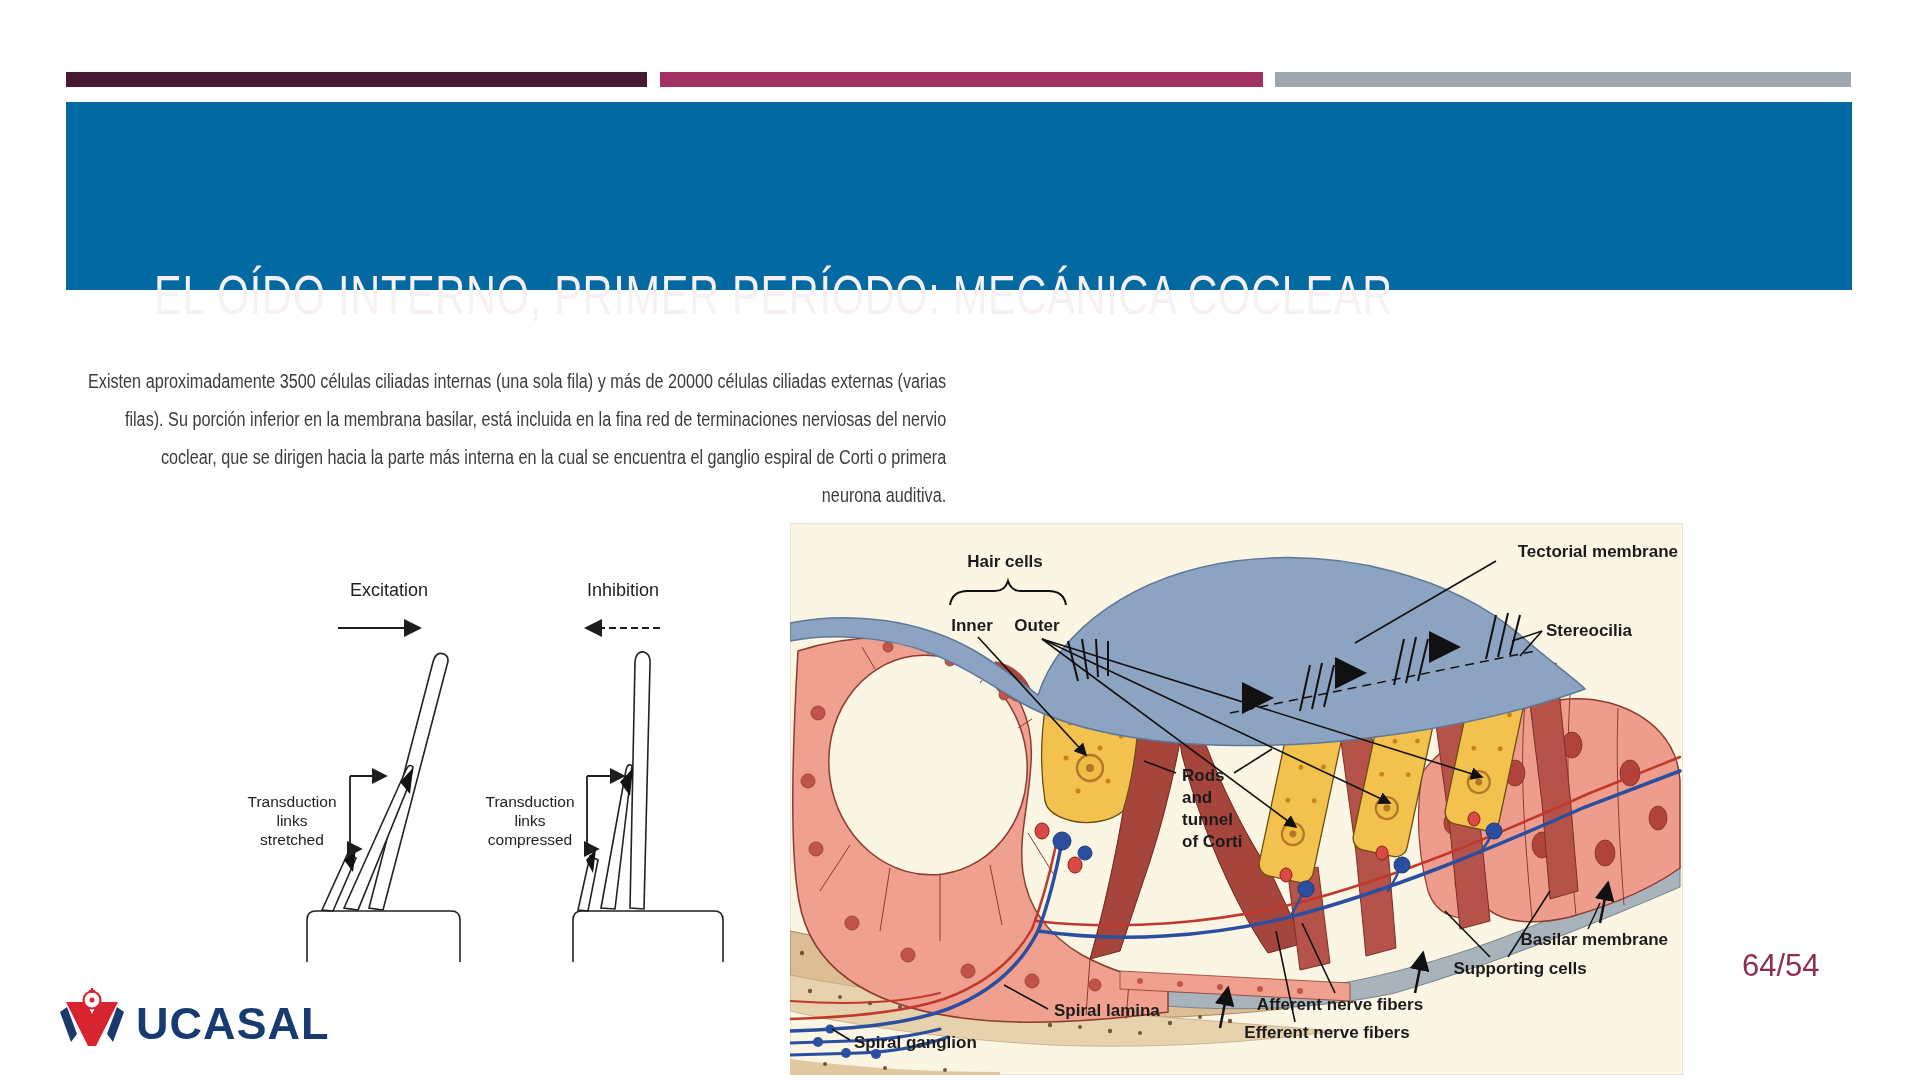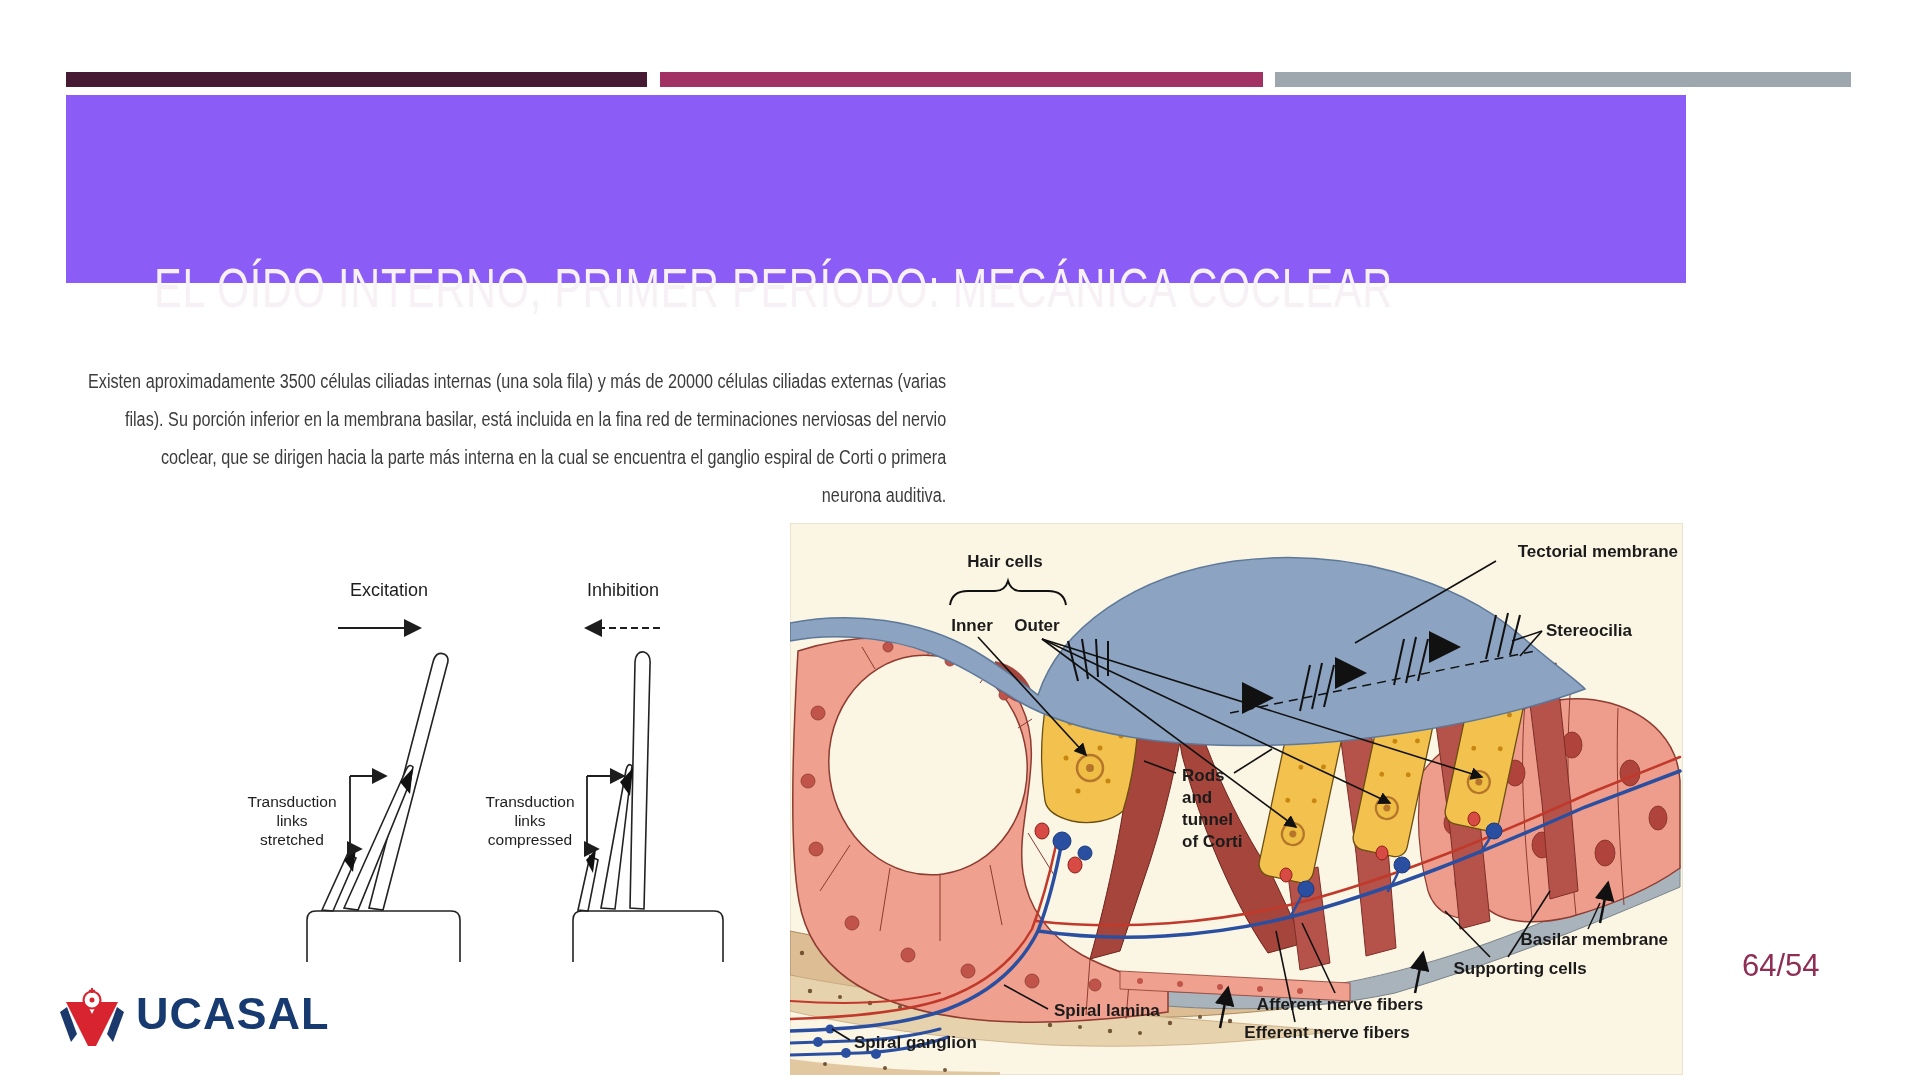--- a/index.html
+++ b/index.html
@@ -2,27 +2,27 @@
 <html><head>
 <meta charset="utf-8">
 <style>
   html,body{margin:0;padding:0;background:#888;}
   .slide{position:relative;width:1920px;height:1080px;background:#ffffff;overflow:hidden;
          font-family:"Liberation Sans",sans-serif;}
   .bar{position:absolute;top:72px;height:15px;}
   .bar1{left:66px;width:581px;background:#471A33;}
   .bar2{left:660px;width:603px;background:#A23263;}
   .bar3{left:1275px;width:576px;background:#9FA7AE;}
-  .banner{position:absolute;left:66px;top:95px;width:1620px;height:188px;background:#8b5cf6;}
+  .banner{position:absolute;left:66px;top:102px;width:1786px;height:188px;background:#0369a1;}
   .title{position:absolute;left:88px;top:160px;color:#F7F1F5;font-size:56px;font-weight:400;
          white-space:nowrap;transform:scaleX(0.74);transform-origin:left top;letter-spacing:1px;}
   .body-text{position:absolute;left:88px;top:362px;color:#3C3C3C;font-size:20px;line-height:38px;text-align:right;}
   .body-text .ln{white-space:nowrap;transform:scaleX(0.81);transform-origin:left top;}
   .pagenum{position:absolute;left:1742px;top:948px;font-size:31px;color:#8E2E55;}
-  .logo{position:absolute;left:56px;top:988px;display:flex;align-items:flex-start;}
+  .logo{position:absolute;left:56px;top:988px;display:flex;align-items:flex-end;}
   .logo-text{color:#173B70;font-weight:bold;font-size:45px;letter-spacing:1px;margin-left:8px;}
   .fig{position:absolute;}
   svg text{font-family:"Liberation Sans",sans-serif;}
   .rf-label{font-weight:bold;font-size:17px;fill:#1b1b1b;}
   .lf-head{font-size:18px;fill:#1d1d1d;}
   .lf-small{font-size:15.5px;fill:#1d1d1d;}
 </style>
 </head>
 <body>
 

